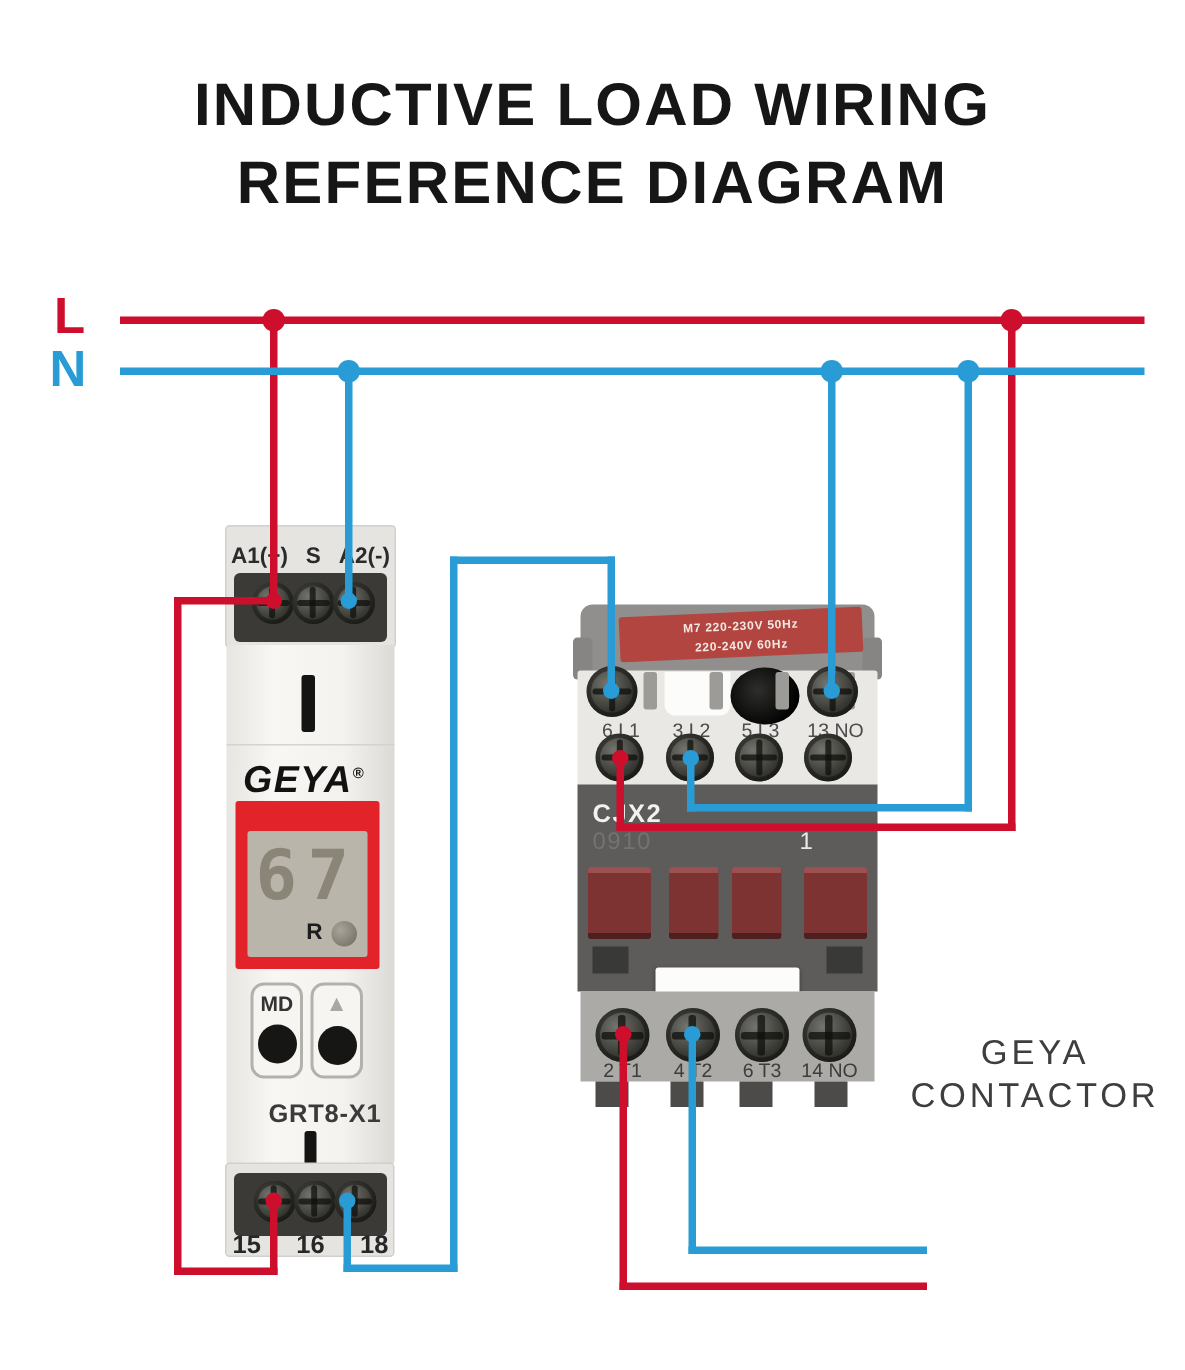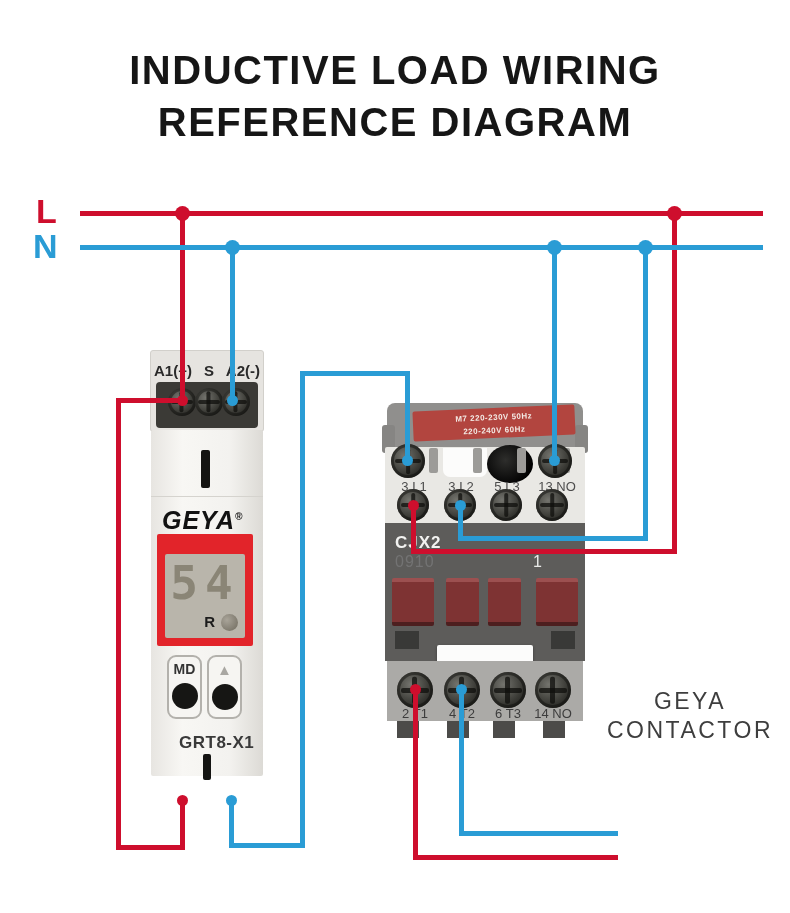--- a/index.html
+++ b/index.html
@@ -130,38 +130,49 @@
     <div class="screw s28" style="left:47px;top:50px;"></div>
     <div class="screw s28" style="left:74px;top:50px;"></div>
 
     <div class="t-body"></div>
     <div class="t-slot" style="left:53px;top:112px;width:9px;height:38px;"></div>
     <div class="t-seam"></div>
     <div class="t-brand"><span>GEYA</span><sup>®</sup></div>
 
     <div class="t-display">
       <div class="t-lcd">
-        <div class="t-digits">54</div>
+        <div class="t-digits">67</div>
         <span class="t-rlabel">R</span>
         <span class="t-led"></span>
       </div>
     </div>
 
     <div class="t-btn" style="left:19px;">
       <span class="lbl">MD</span>
       <div class="knob"></div>
     </div>
     <div class="t-btn" style="left:59px;">
       <span class="lbl tri">▲</span>
       <div class="knob"></div>
     </div>
 
     <div class="t-model">GRT8-X1</div>
     <div class="t-slot" style="left:55px;top:416px;width:8px;height:26px;"></div>
 
+    <div class="t-botblock">
+      <div class="t-strip-bot"></div>
+      <div class="screw s28" style="left:18px;top:11px;"></div>
+      <div class="screw s28" style="left:45px;top:11px;"></div>
+      <div class="screw s28" style="left:72px;top:11px;"></div>
+      <div class="t-botlabels">
+        <span>15</span>
+        <span>16</span>
+        <span>18</span>
+      </div>
+    </div>
   </div>
 
   <div class="contactor">
     <div class="c-topsec"></div>
     <div class="c-tab" style="left:-3px;"></div>
     <div class="c-tab" style="left:190px;"></div>
     <div class="c-redband">
       <div>M7 220-230V 50Hz</div>
       <div>220-240V 60Hz</div>
     </div>
@@ -169,21 +180,21 @@
     <div class="c-face"></div>
     <div class="c-notch"></div>
     <div class="c-oval"></div>
     <div class="c-clip" style="left:44px;"></div>
     <div class="c-clip" style="left:88px;"></div>
     <div class="c-clip" style="left:132px;"></div>
     <div class="c-clip" style="left:176px;"></div>
     <div class="screw s34" style="left:6px;top:41px;"></div>
     <div class="screw s34" style="left:153px;top:41px;"></div>
 
-    <span class="c-lbl" style="left:4px;top:76px;">3 L1</span>
+    <span class="c-lbl" style="left:4px;top:76px;">6 L1</span>
     <span class="c-lbl" style="left:51px;top:76px;">3 L2</span>
     <span class="c-lbl" style="left:97px;top:76px;">5 L3</span>
     <span class="c-lbl" style="left:147px;top:76px;">13 NO</span>
 
     <div class="screw s32" style="left:12px;top:86px;"></div>
     <div class="screw s32" style="left:59px;top:86px;"></div>
     <div class="screw s32" style="left:105px;top:86px;"></div>
     <div class="screw s32" style="left:151px;top:86px;"></div>
 
     <div class="c-body"></div>

